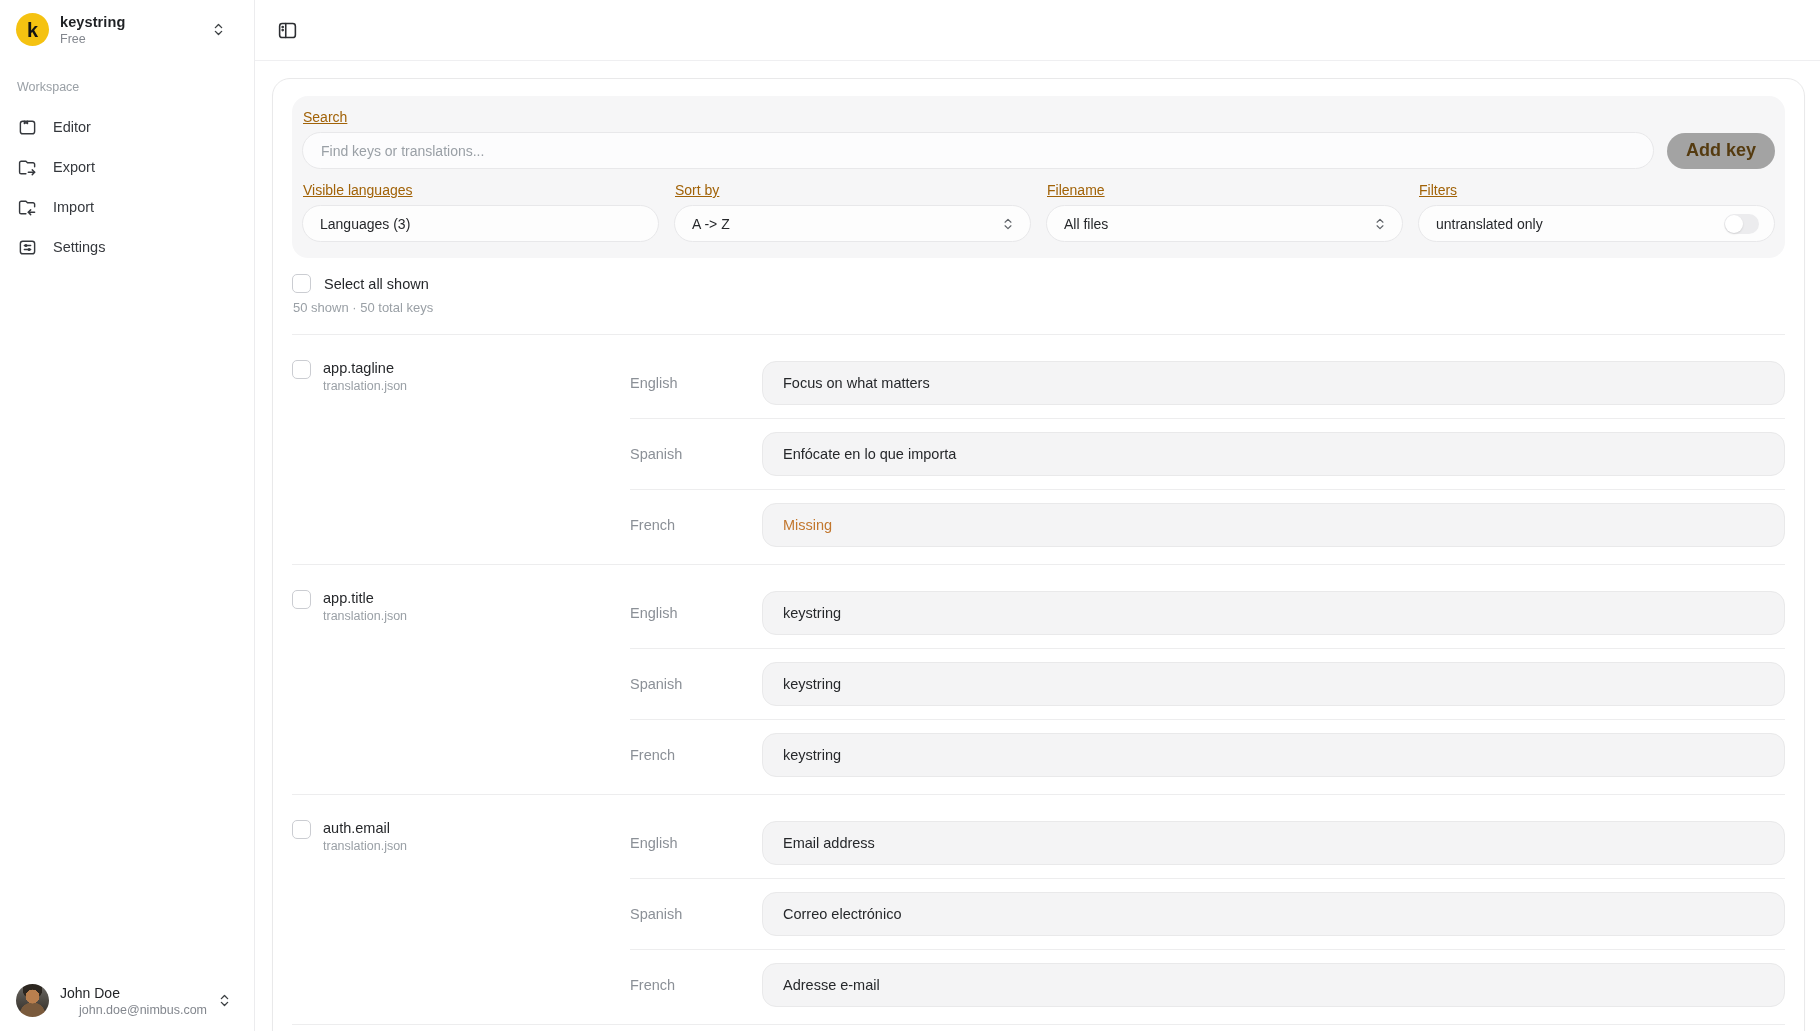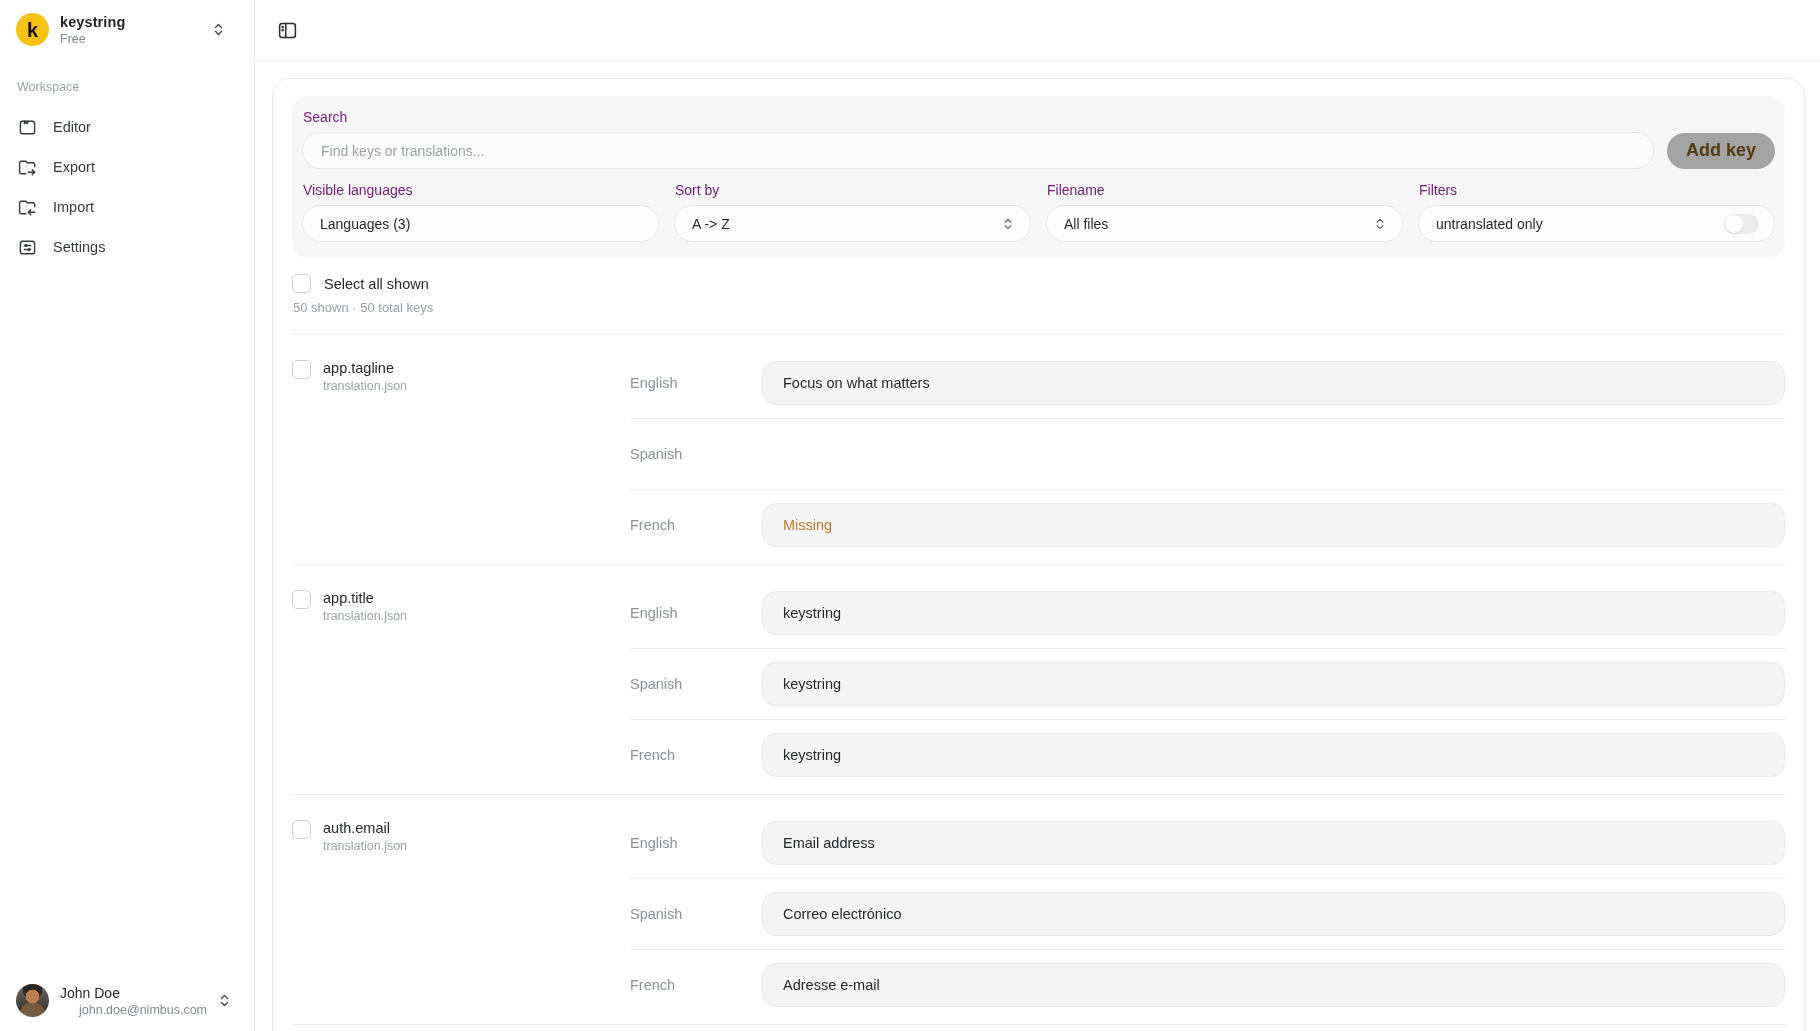--- a/index.html
+++ b/index.html
@@ -61,21 +61,21 @@
   .panel-toggle { color:#2b2d31; display:flex; cursor:pointer; }
   .content { flex:1; padding:17px 15px 0 17px; }
   .card {
     border:1px solid #e9e9ea; border-radius:18px; background:#fff;
     height:980px; padding:17px 19px 0 19px;
     box-shadow:0 1px 2px rgba(0,0,0,.02);
   }
 
   
   .filter-panel { background:#f6f6f7; border-radius:16px; padding:13px 10px 16px 10px; }
-  .field-label { font-size:14px; color:#701a75; margin:0 0 7px 1px; }
+  .field-label { font-size:14px; color:#a16207; margin:0 0 7px 1px;text-decoration:underline; }
   .search-row { display:flex; align-items:center; gap:13px; }
   .search-input {
     flex:1; height:37px; border-radius:19px; background:#fcfcfd;
     border:1px solid #e8e8ea; padding:0 18px; font-size:14px; color:#26282b;
     font-family:Liberation Sans, sans-serif; outline:none;
   }
   .search-input::placeholder { color:#9aa0a6; }
   .btn-add {
     height:36px; border:none; border-radius:18px; background:#a3a3a3;
     color:#553b10; font-size:18px; font-weight:700; padding:0 19px;
@@ -289,20 +289,21 @@
               <span class="key-file">translation.json</span>
             </div>
           </div>
           <div class="group-right">
             <div class="lang-row">
               <span class="lang-label">English</span>
               <div class="trans-input">Focus on what matters</div>
             </div>
             <div class="lang-row">
               <span class="lang-label">Spanish</span>
+              <div class="trans-input">Enfócate en lo que importa</div>
             </div>
             <div class="lang-row">
               <span class="lang-label">French</span>
               <div class="trans-input missing">Missing</div>
             </div>
           </div>
         </div>
 
         <div class="group">
           <div class="group-left">

